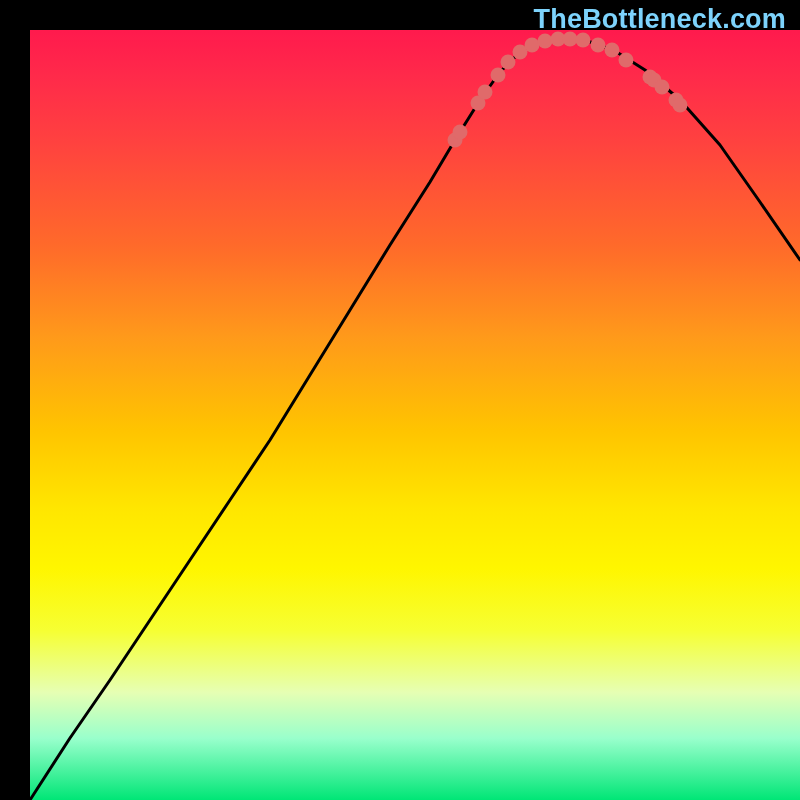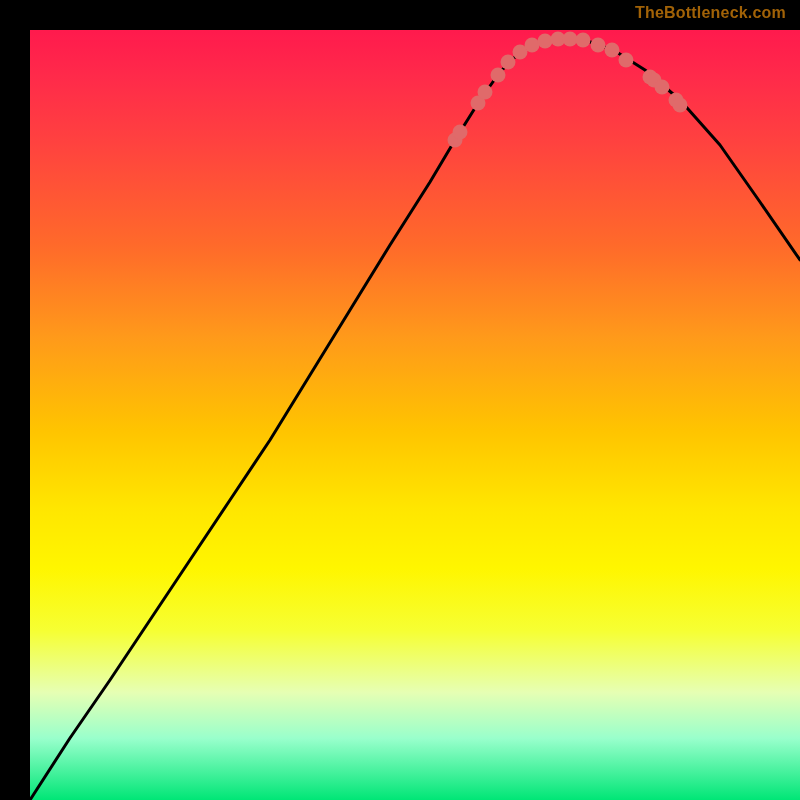--- a/index.html
+++ b/index.html
@@ -42,23 +42,23 @@
       #fff600 70%,
       #f6ff33 78%,
       #e6ffb3 86%,
       #99ffcc 92%,
       #00e676 100%);
   }
   .watermark {
     position: absolute;
     top: 4px;
     right: 14px;
-    font-size: 16px;
+    font-size: 27px;
     font-weight: 600;
-    color: #a16207;
+    color: #7dd3fc;
     letter-spacing: 0.2px;
     font-family: Arial, Helvetica, sans-serif;
     user-select: none;
   }
   svg.curve {
     position: absolute;
     left: 0;
     top: 0;
     width: 770px;
     height: 770px;

